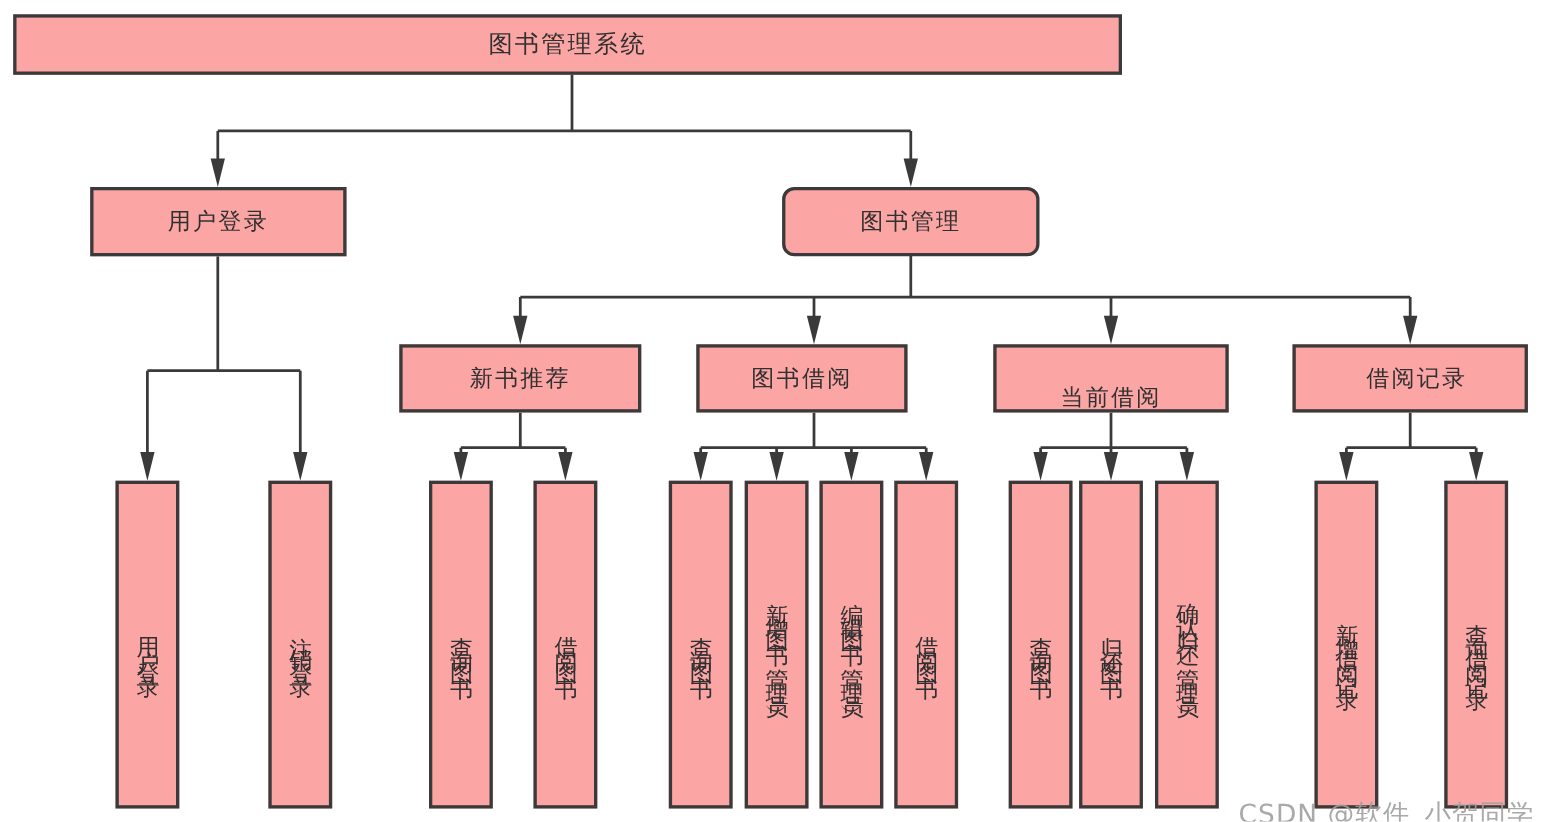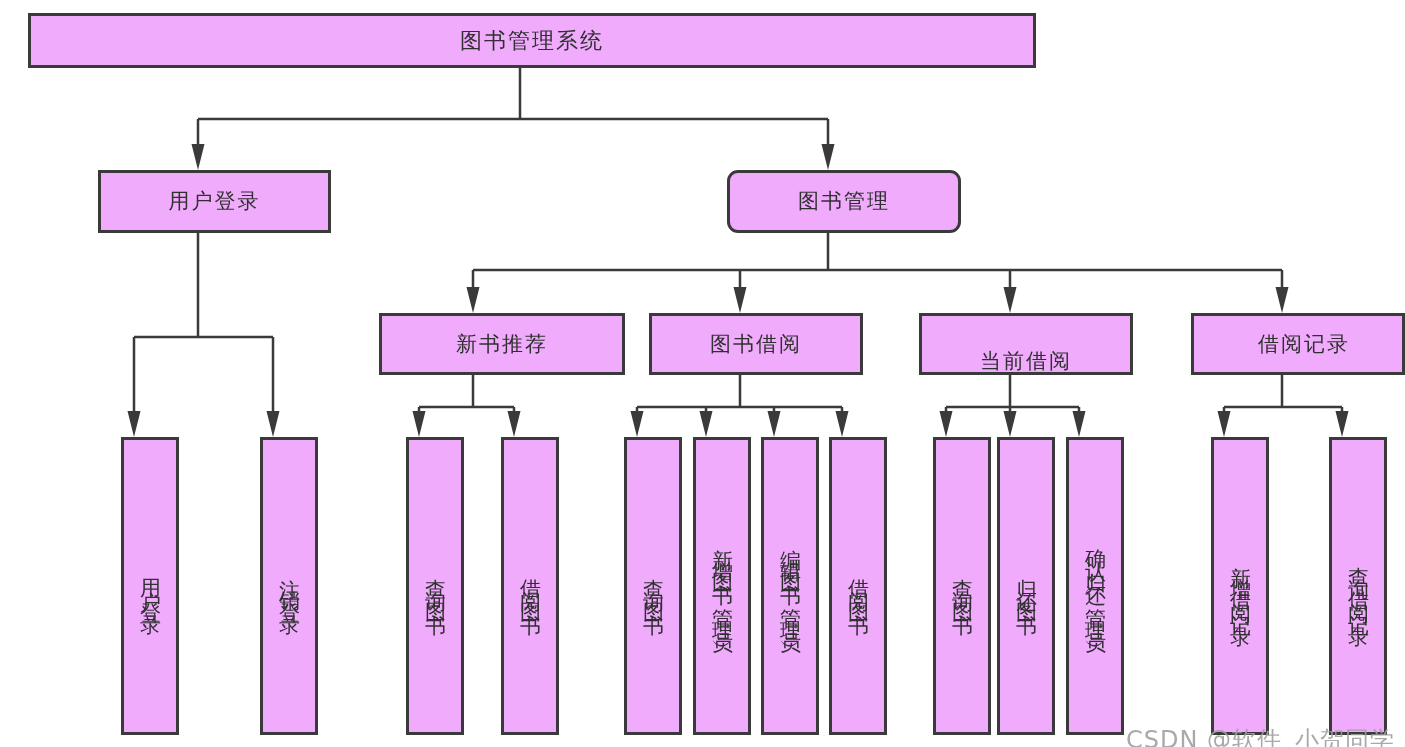--- a/index.html
+++ b/index.html
@@ -19,28 +19,27 @@
   #connectors {
     position: absolute;
     left: 0;
     top: 0;
     width: 1405px;
     height: 747px;
   }
   .node {
     position: absolute;
     box-sizing: border-box;
-    background: #f0abfc;
+    background: #fca5a5;
     border: 3px solid #3a3a3a;
     display: flex;
     align-items: center;
     justify-content: center;
     font-size: 21px;
     line-height: 1;
-    margin-left: 16px;
   }
   .node .h-label {
     letter-spacing: 2px;
     white-space: nowrap;
   }
   .node.root {
     font-size: 22px;
   }
   .node .v-label {
     writing-mode: vertical-rl;
@@ -106,24 +105,24 @@
     <span class="h-label">图书管理系统</span>
   </div>
 
   <div class="node" style="left:82px; top:170px; width:233px; height:63px;">
     <span class="h-label">用户登录</span>
   </div>
   <div class="node" style="left:711px; top:170px; width:234px; height:63px;border-radius:11px;">
     <span class="h-label">图书管理</span>
   </div>
 
-  <div class="node" style="left:363px; top:313px; width:246px; height:62px;">
+  <div class="node" style="left:363px; top:313px; width:220px; height:62px;">
     <span class="h-label">新书推荐</span>
   </div>
-  <div class="node" style="left:633px; top:313px; width:214px; height:62px;">
+  <div class="node" style="left:633px; top:313px; width:192px; height:62px;">
     <span class="h-label">图书借阅</span>
   </div>
   <div class="node" style="left:903px; top:313px; width:214px; height:62px;align-items:flex-end;">
     <span class="h-label">当前借阅</span>
   </div>
   <div class="node" style="left:1175px; top:313px; width:214px; height:62px;padding-left:12px;">
     <span class="h-label">借阅记录</span>
   </div>
 
   <div class="node" style="left:105px; top:437px; width:58px; height:298px;">

